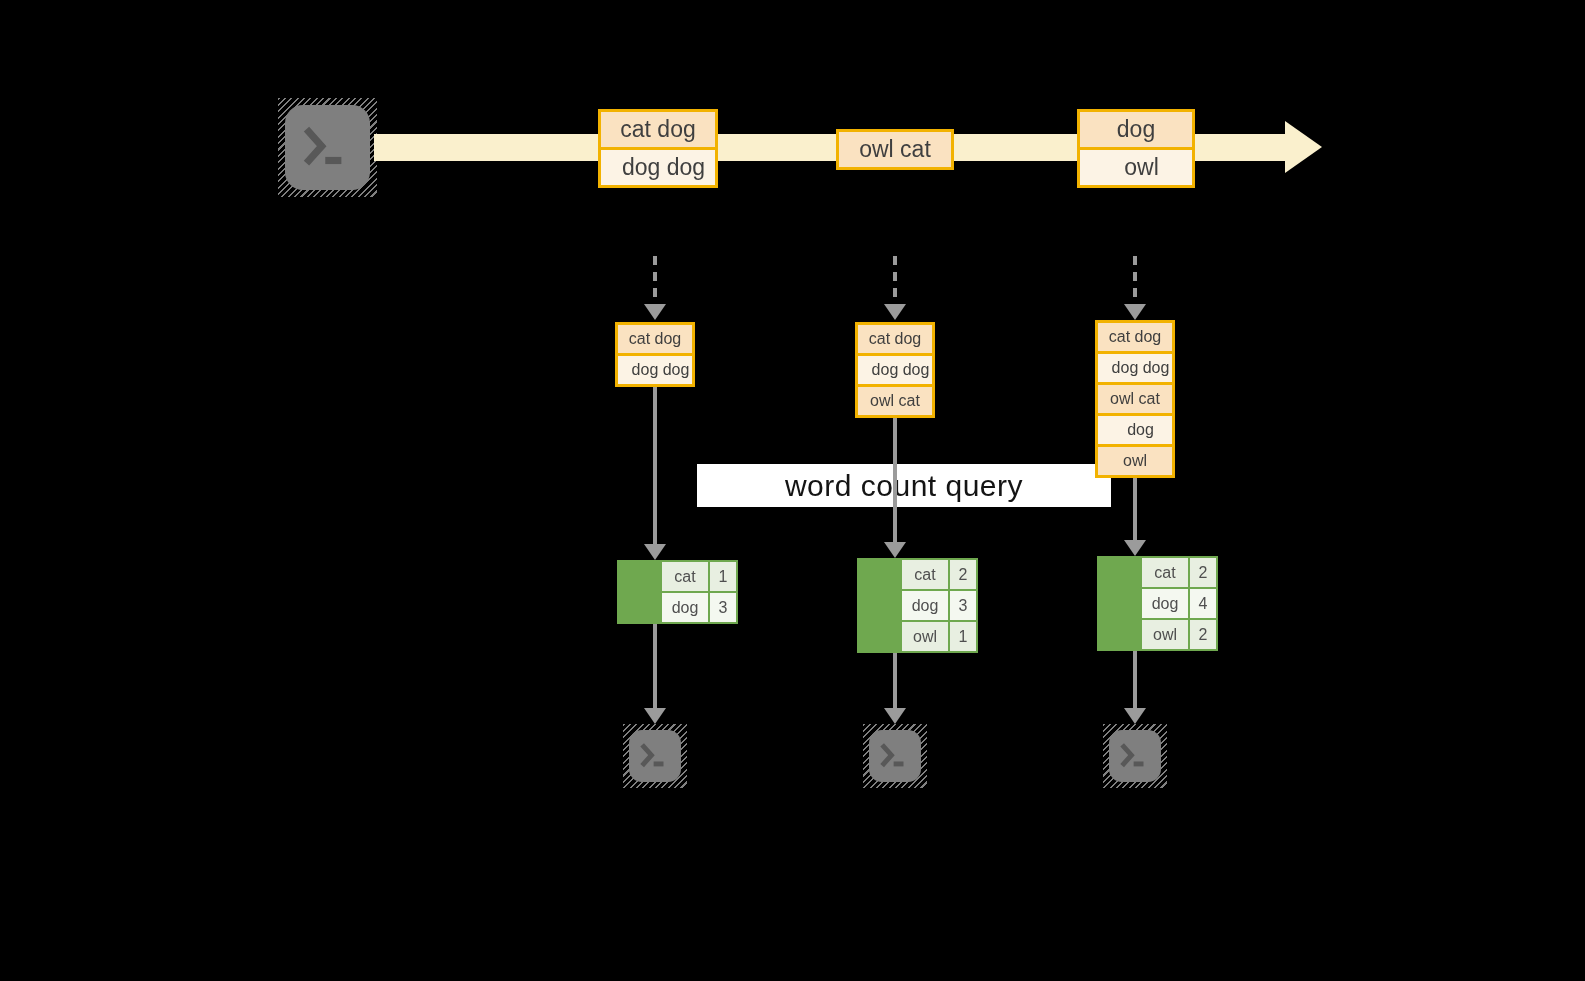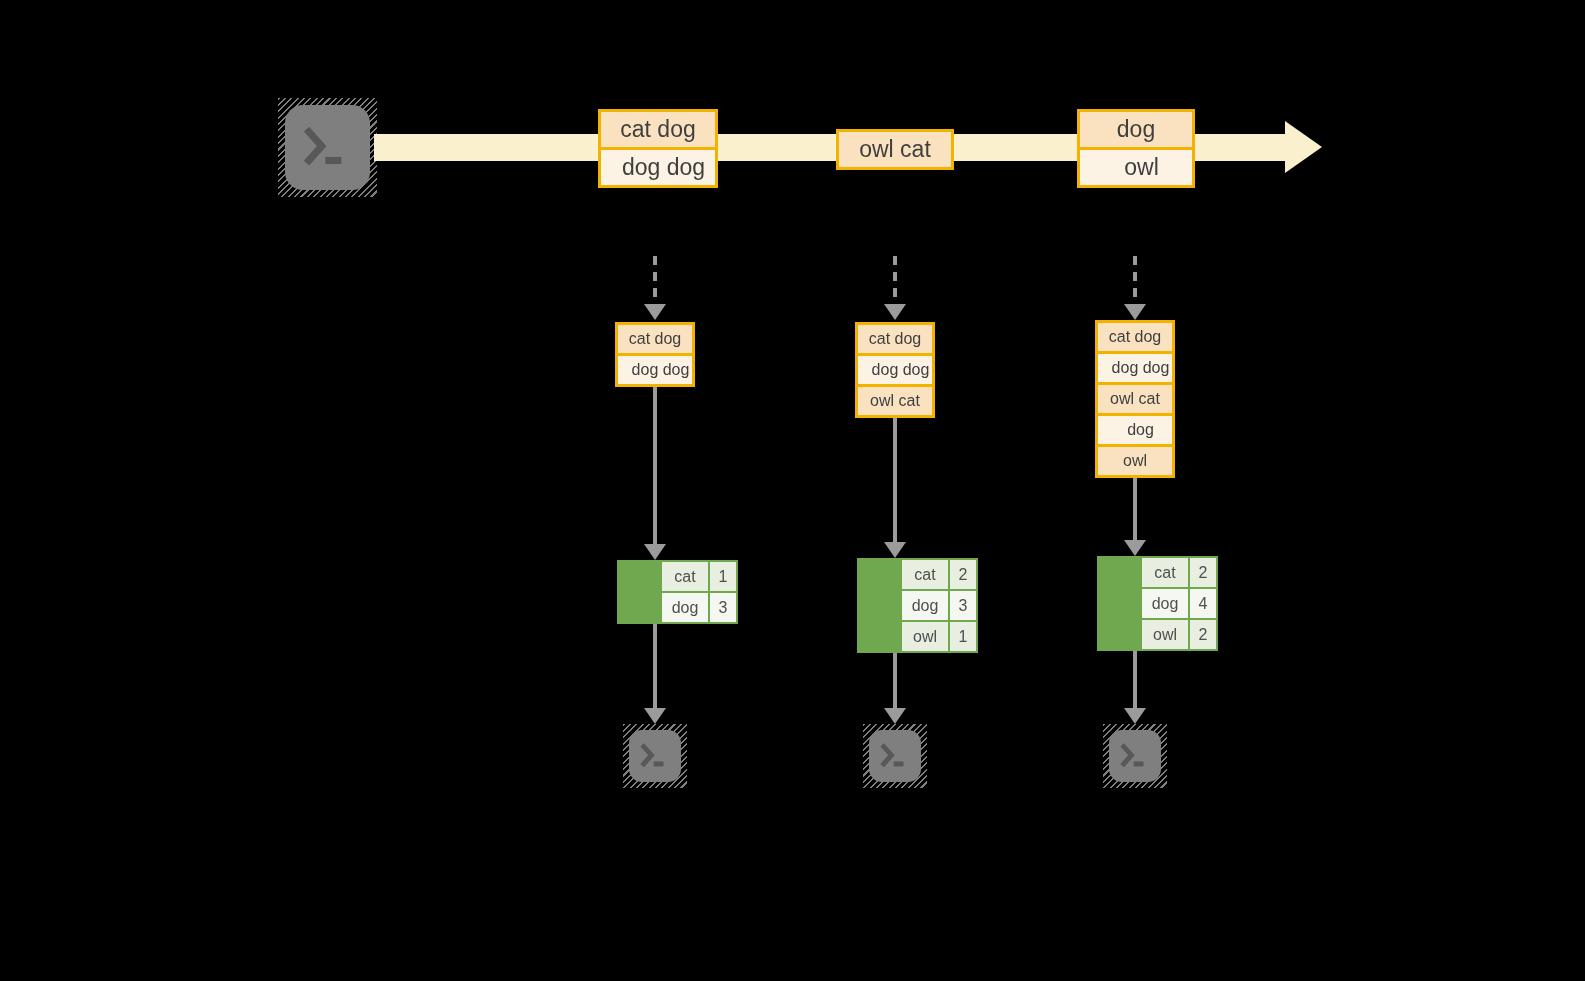--- a/index.html
+++ b/index.html
@@ -168,14 +168,17 @@
   <div class="vhead" style="left:1124px;top:708px;"></div>
   <div class="term-outer term-small" style="left:1103px;top:724px;width:64px;height:64px;">
     <div class="term-inner">
       <svg viewBox="0 0 95 95">
         <path d="M24 27 L41 46 L24 65" fill="none" stroke="#585858" stroke-width="9"></path>
         <path d="M45 62 H63" fill="none" stroke="#585858" stroke-width="9"></path>
       </svg>
     </div>
   </div>
 
+  <div class="query-band">
+    <span>word count query</span>
+  </div>
 
 </div>
 
 </body></html>

